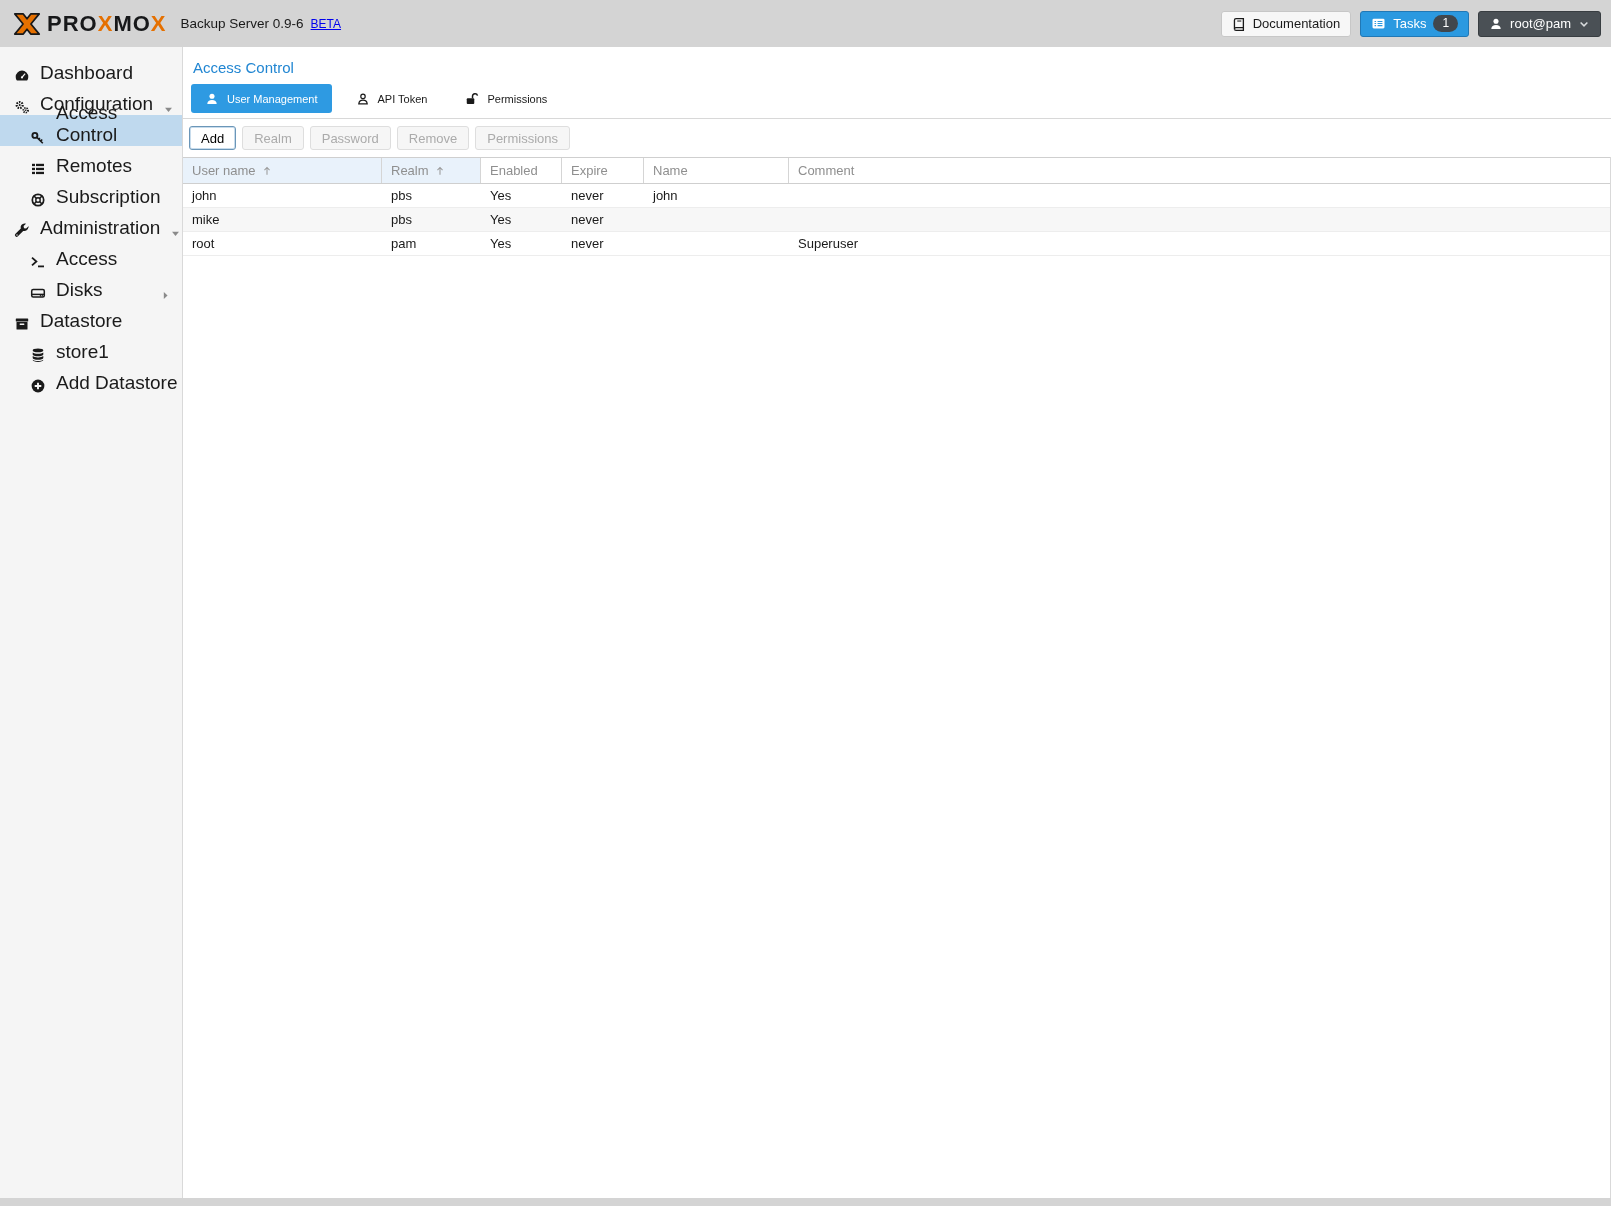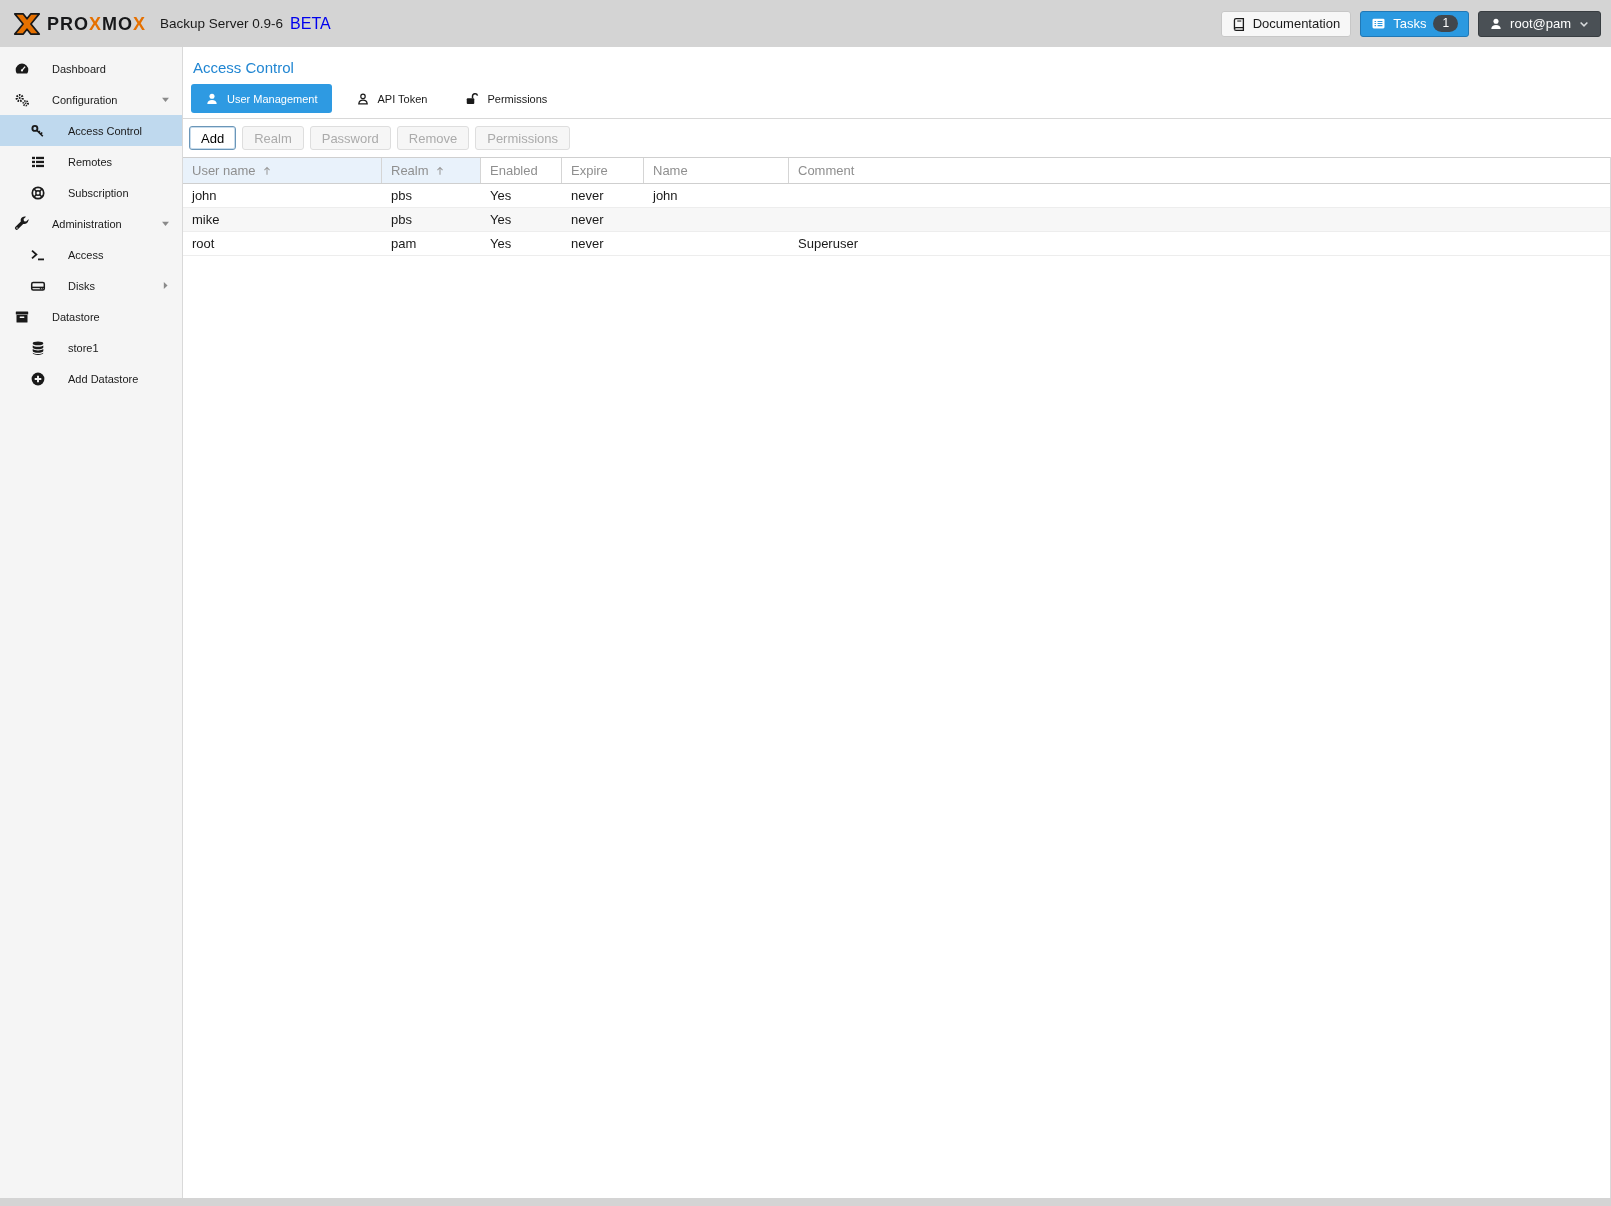--- a/index.html
+++ b/index.html
@@ -9,43 +9,43 @@
     font-family:"Liberation Sans","DejaVu Sans",sans-serif;
     font-size:13px; color:#1a1a1a; background:#fff;
   }
 
   
   .topbar {
     position:absolute; top:0; left:0; width:1611px; height:47px;
     background:#d4d4d4; display:flex; align-items:center; padding:0 10px;
   }
   .logo { display:flex; align-items:center; gap:3px; }
-  .wordmark { font-weight:700; font-size:18px; letter-spacing:1px; color:#17181a; line-height:1; }
+  .wordmark { font-weight:700; font-size:22px; letter-spacing:1px; color:#17181a; line-height:1; }
   .wordmark .orange { color:#e57000; }
   .product { font-size:13.5px; margin-left:14px; }
-  .beta { color:#0000ee; margin-left:7px; font-size:16px; cursor:pointer; }
+  .beta { color:#0000ee; text-decoration:underline; margin-left:7px; font-size:12px; cursor:pointer; }
   .hspacer { flex:1; }
   .hbtn {
     display:flex; align-items:center; gap:7px; height:26px; padding:0 10px;
     border-radius:3px; font-size:13px; cursor:pointer; margin-left:9px;
     font-family:inherit;
   }
   .hbtn.light { background:#f7f7f7; border:1px solid #c7c7c7; color:#1a1a1a; }
   .hbtn.blue  { background:#2b99e0; border:1px solid #2178b5; color:#fff; }
   .hbtn.dark  { background:#4a5055; border:1px solid #383d41; color:#fff; }
   .badge { background:#41474d; border-radius:9px; padding:2px 9px; font-size:12px; color:#fff; line-height:1.1; }
   .icn { display:flex; align-items:center; }
 
   
   .layout { position:absolute; top:47px; left:0; right:0; bottom:8px; display:flex; }
   .footer { position:absolute; bottom:0; left:0; width:1611px; height:8px; background:#d4d4d4; }
 
   
   .sidebar { width:183px; background:#f5f5f5; border-right:1px solid #d9d9d9; padding-top:6px; flex-shrink:0; }
-  .nav-item { display:flex; align-items:center; height:31px; padding-left:13px; gap:22px; font-size:11px; cursor:pointer; }
+  .nav-item { display:flex; align-items:flex-end; height:31px; padding-left:13px; gap:10px; font-size:19px; cursor:pointer; }
   .nav-item.indent { padding-left:29px; }
   .nav-item.selected { background:#bfd9ee; }
   .nav-icon { width:17px; display:flex; justify-content:center; align-items:center; color:#1a1a1a; flex-shrink:0; }
   .nav-arrow { margin-left:auto; padding-right:11px; display:flex; align-items:center; }
 
   
   .main { flex:1; background:#fff; display:flex; flex-direction:column; overflow:hidden; }
   .page-title { color:#2186d2; font-size:15px; padding:12px 0 0 10px; height:32px; }
   .tabstrip { display:flex; align-items:center; gap:10px; padding:5px 0 5px 8px; border-bottom:1px solid #d8d8d8; }
   .tab { display:flex; align-items:center; gap:8px; height:29px; padding:0 14px; border-radius:3px; font-size:11px; cursor:pointer; color:#1a1a1a; }

